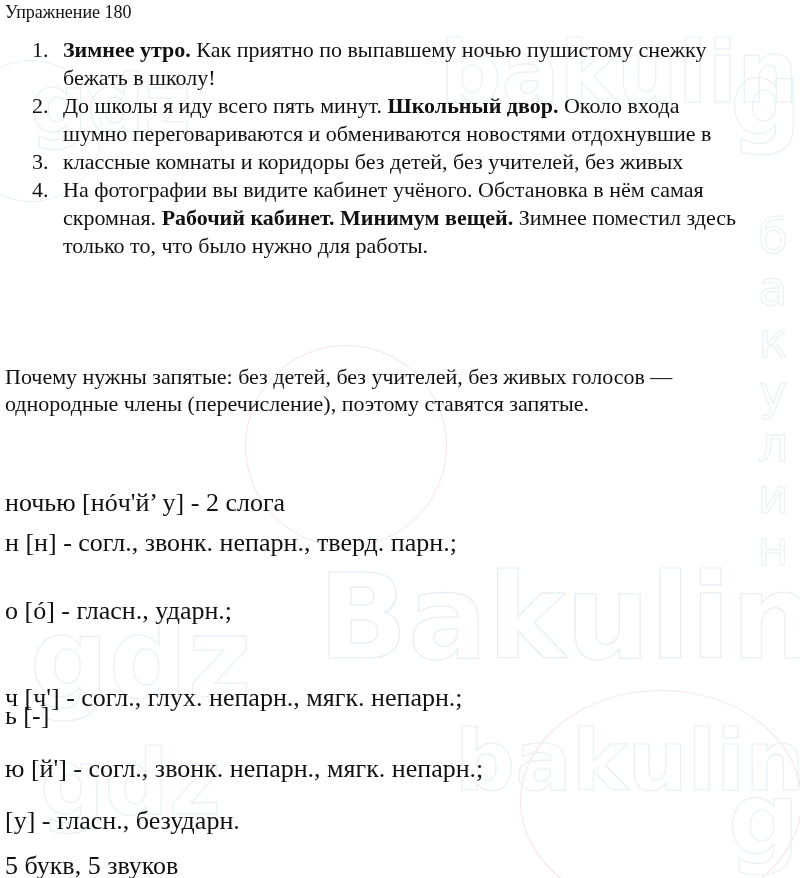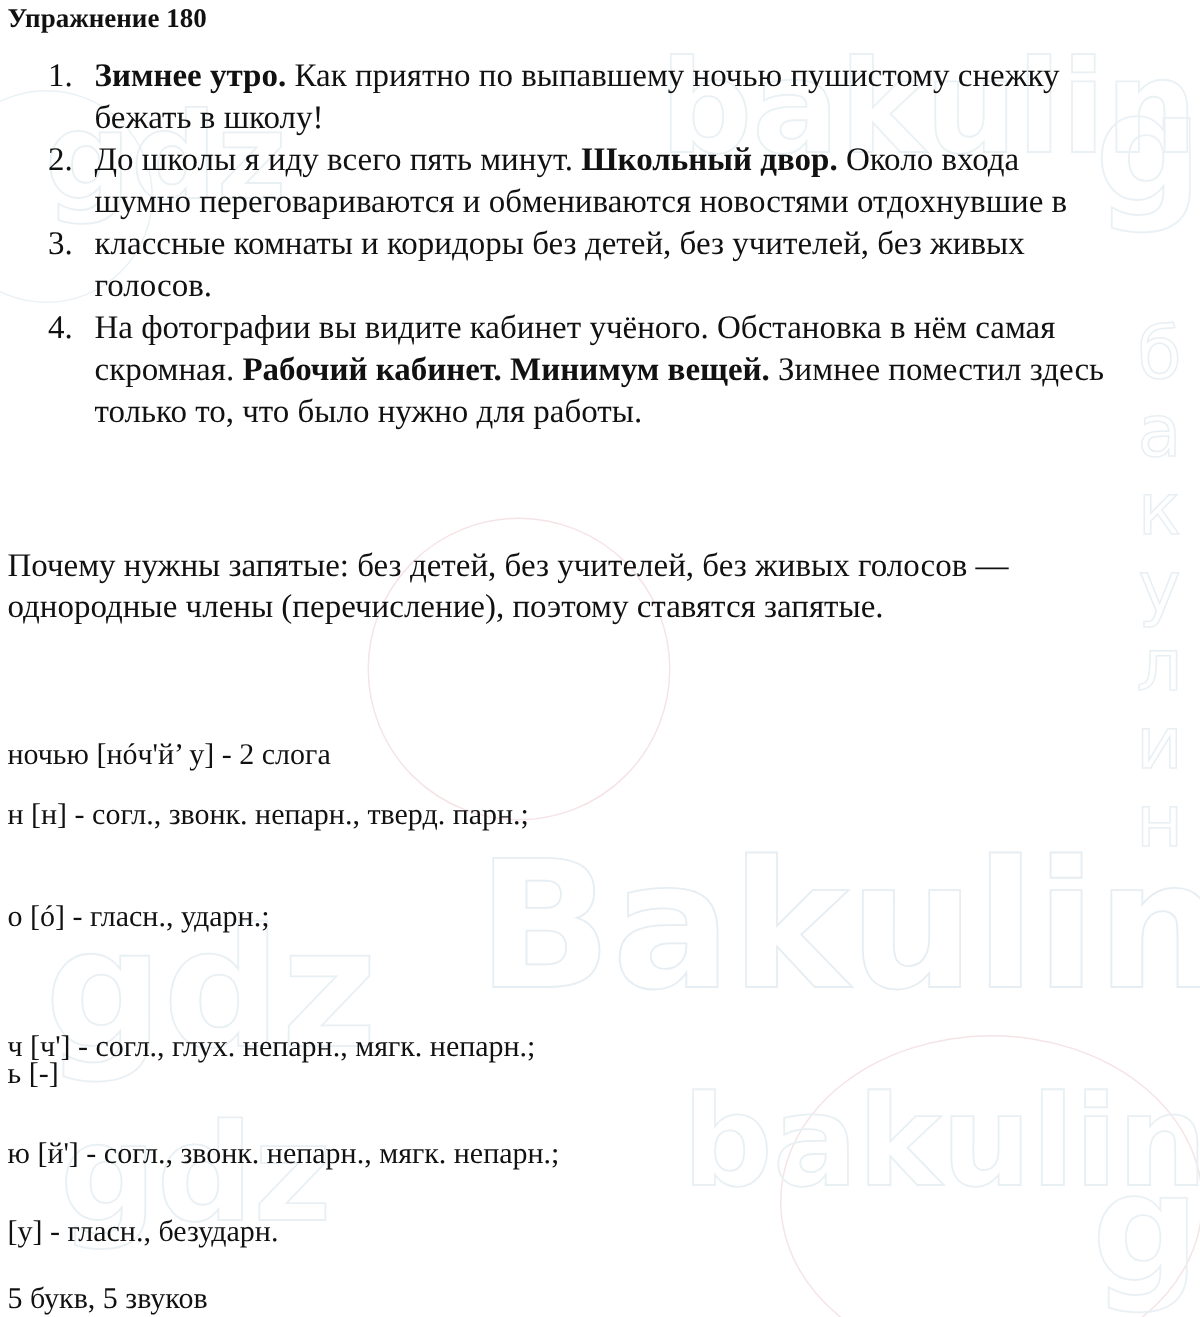--- a/index.html
+++ b/index.html
@@ -60,21 +60,21 @@
 
     .content {
       position: relative;
       z-index: 1;
     }
     .title {
       position: absolute;
       left: 5px;
       top: 1px;
       font-size: 18px;
-      font-weight: bold;
+      font-weight: normal;
       line-height: 22px;
     }
     .exercise-list {
       position: absolute;
       left: 0;
       top: 36px;
       width: 800px;
       margin: 0;
       padding: 0;
       list-style: none;
@@ -101,21 +101,21 @@
       top: 363px;
       font-size: 22px;
       line-height: 27px;
       white-space: nowrap;
     }
     .comma-note b { font-weight: normal; }
 
     .phon {
       position: absolute;
       left: 5px;
-      font-size: 20px;
+      font-size: 26px;
       line-height: 26px;
       white-space: nowrap;
     }
   </style>
 </head>
 <body>
 
 <div class="wm-circle wm-c1"></div>
 <div class="wm-circle wm-c2"></div>
 <div class="wm-circle wm-c3"></div>
@@ -151,21 +151,20 @@
 
     <li class="exercise-item">
       <span class="num">2.</span>
       <span class="line"><span>До школы я иду всего пять минут. </span><b>Школьный двор.</b><span> Около входа</span></span>
       <span class="line"><span>шумно переговариваются и обмениваются новостями отдохнувшие в</span></span>
     </li>
 
     <li class="exercise-item">
       <span class="num">3.</span>
       <span class="line"><span>классные комнаты и коридоры без детей, без учителей, без живых</span></span>
-      <span class="line"><span>голосов.</span></span>
     </li>
 
     <li class="exercise-item">
       <span class="num">4.</span>
       <span class="line"><span>На фотографии вы видите кабинет учёного. Обстановка в нём самая</span></span>
       <span class="line"><span>скромная. </span><b>Рабочий кабинет. Минимум вещей.</b><span> Зимнее поместил здесь</span></span>
       <span class="line"><span>только то, что было нужно для работы.</span></span>
     </li>
   </ol>
 

